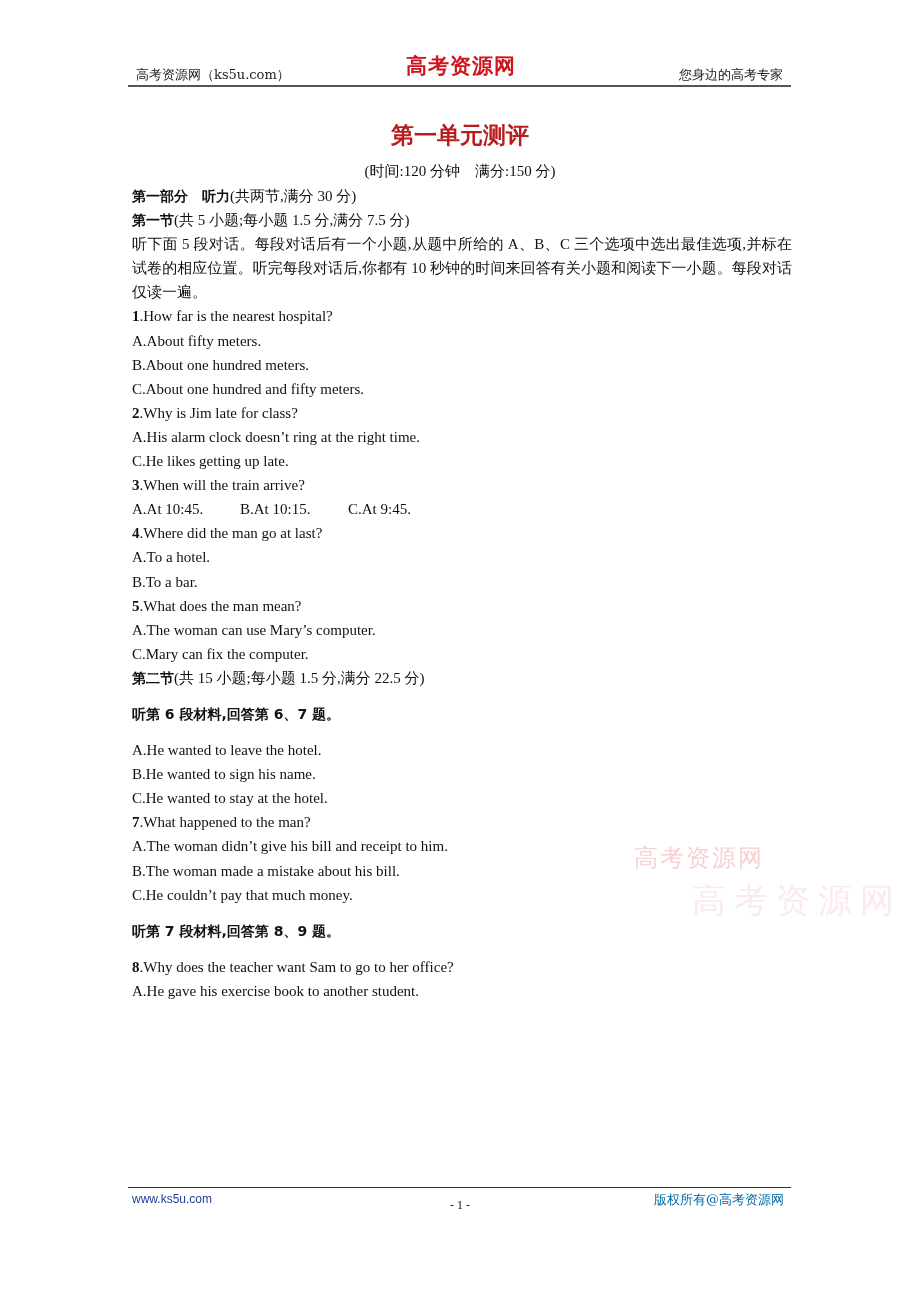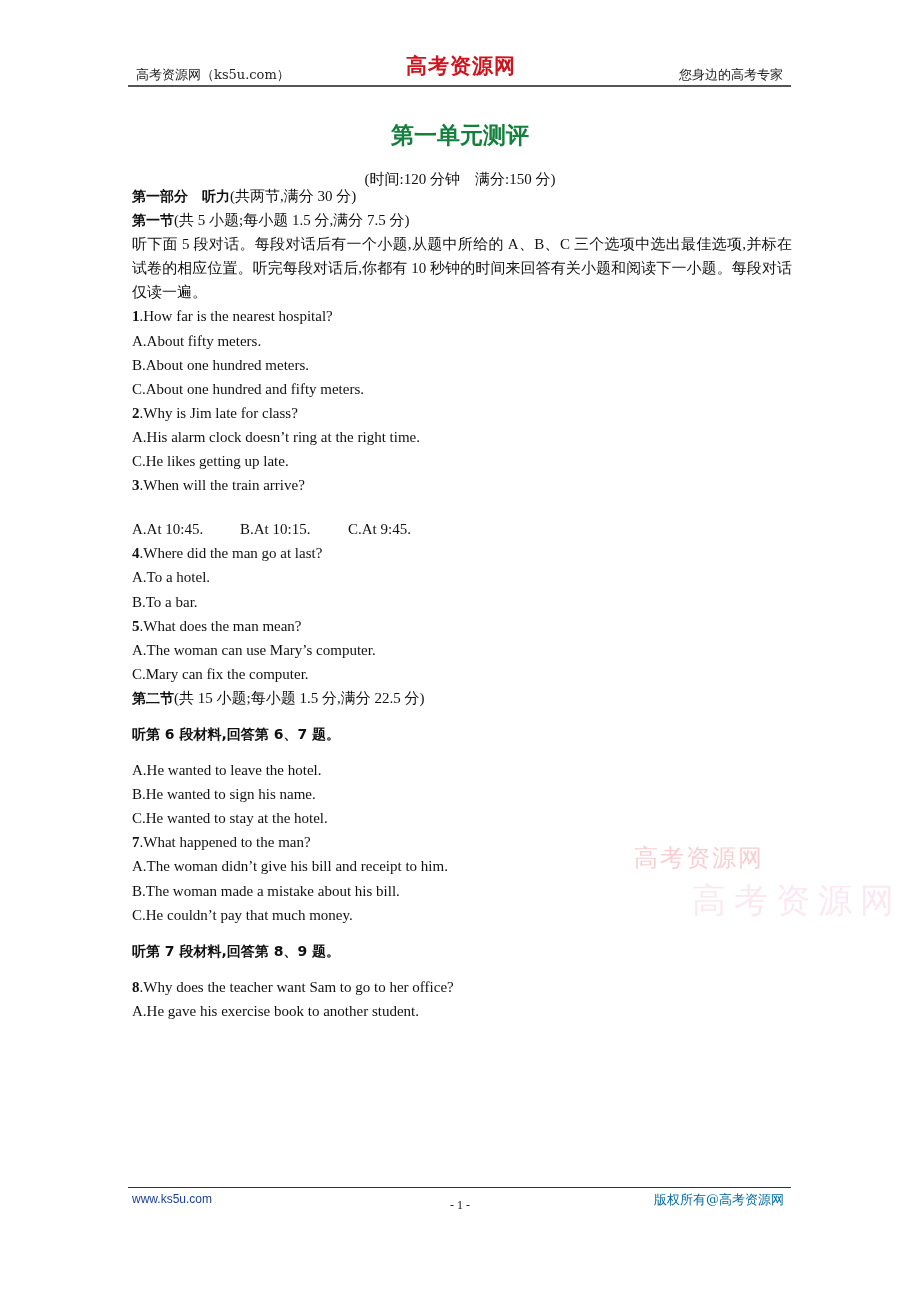--- a/index.html
+++ b/index.html
@@ -8,31 +8,31 @@
     .page-header { position: absolute; left: 128px; top: 52px; width: 663px; height: 36px; }
     .hdr-left { position: absolute; left: 8px; top: 14px; font-size: 13px; color: #222;
                 font-family: "DejaVu Serif", serif; }
     .hdr-logo { position: absolute; left: 278px; top: 0px; font-size: 21px; color: #d0141e;
                 font-family: "DejaVu Serif", serif; font-weight: bold; letter-spacing: 1px; }
     .hdr-right { position: absolute; right: 8px; top: 14px; font-size: 13px; color: #222;
                  font-family: "DejaVu Serif", serif; }
     .hdr-rule { position: absolute; left: 0; top: 33px; width: 663px; height: 2px; background: #555; }
 
     .title { position: absolute; left: 0; width: 920px; top: 120px; text-align: center;
-             font-size: 23px; font-family: "DejaVu Sans", sans-serif; font-weight: bold; color: #15803d; }
+             font-size: 23px; font-family: "DejaVu Sans", sans-serif; font-weight: bold; color: #b91c1c; }
     .subtitle { position: absolute; left: 0; width: 920px; top: 162px; text-align: center;
-                font-size: 15px; margin-top: 8px; }
+                font-size: 15px; }
     .content { position: absolute; left: 132px; top: 184px; width: 660px; font-size: 15px; line-height: 24.1px; }
     .line { white-space: nowrap; }
     .bold-cn { font-family: "DejaVu Sans", sans-serif; font-weight: bold; font-size: 14px; }
     .para { white-space: normal; text-align: justify; }
     .gap { height: 12px; }
     .qnum { font-weight: bold; }
     .opts-row span { display: inline-block; }
-    .opts-row .o1 { width: 108px; margin-top: 20px; }
+    .opts-row .o1 { width: 108px; }
     .opts-row .o2 { width: 108px; }
 
     .watermark1 { position: absolute; left: 634px; top: 842px; font-size: 24px; color: #f6c4c8;
                   font-family: "DejaVu Serif", serif; letter-spacing: 2px; opacity: 0.8; }
     .watermark2 { position: absolute; left: 692px; top: 878px; font-size: 34px; color: #fbe4ee;
                   font-family: "DejaVu Serif", serif; letter-spacing: 8px; opacity: 0.8; }
 
     .footer-rule { position: absolute; left: 128px; top: 1187px; width: 663px; height: 1px; background: #333; }
     .ftr-left { position: absolute; left: 132px; top: 1192px; font-size: 12px; color: #1a3f9a;
                 font-family: Liberation Sans, sans-serif; }

